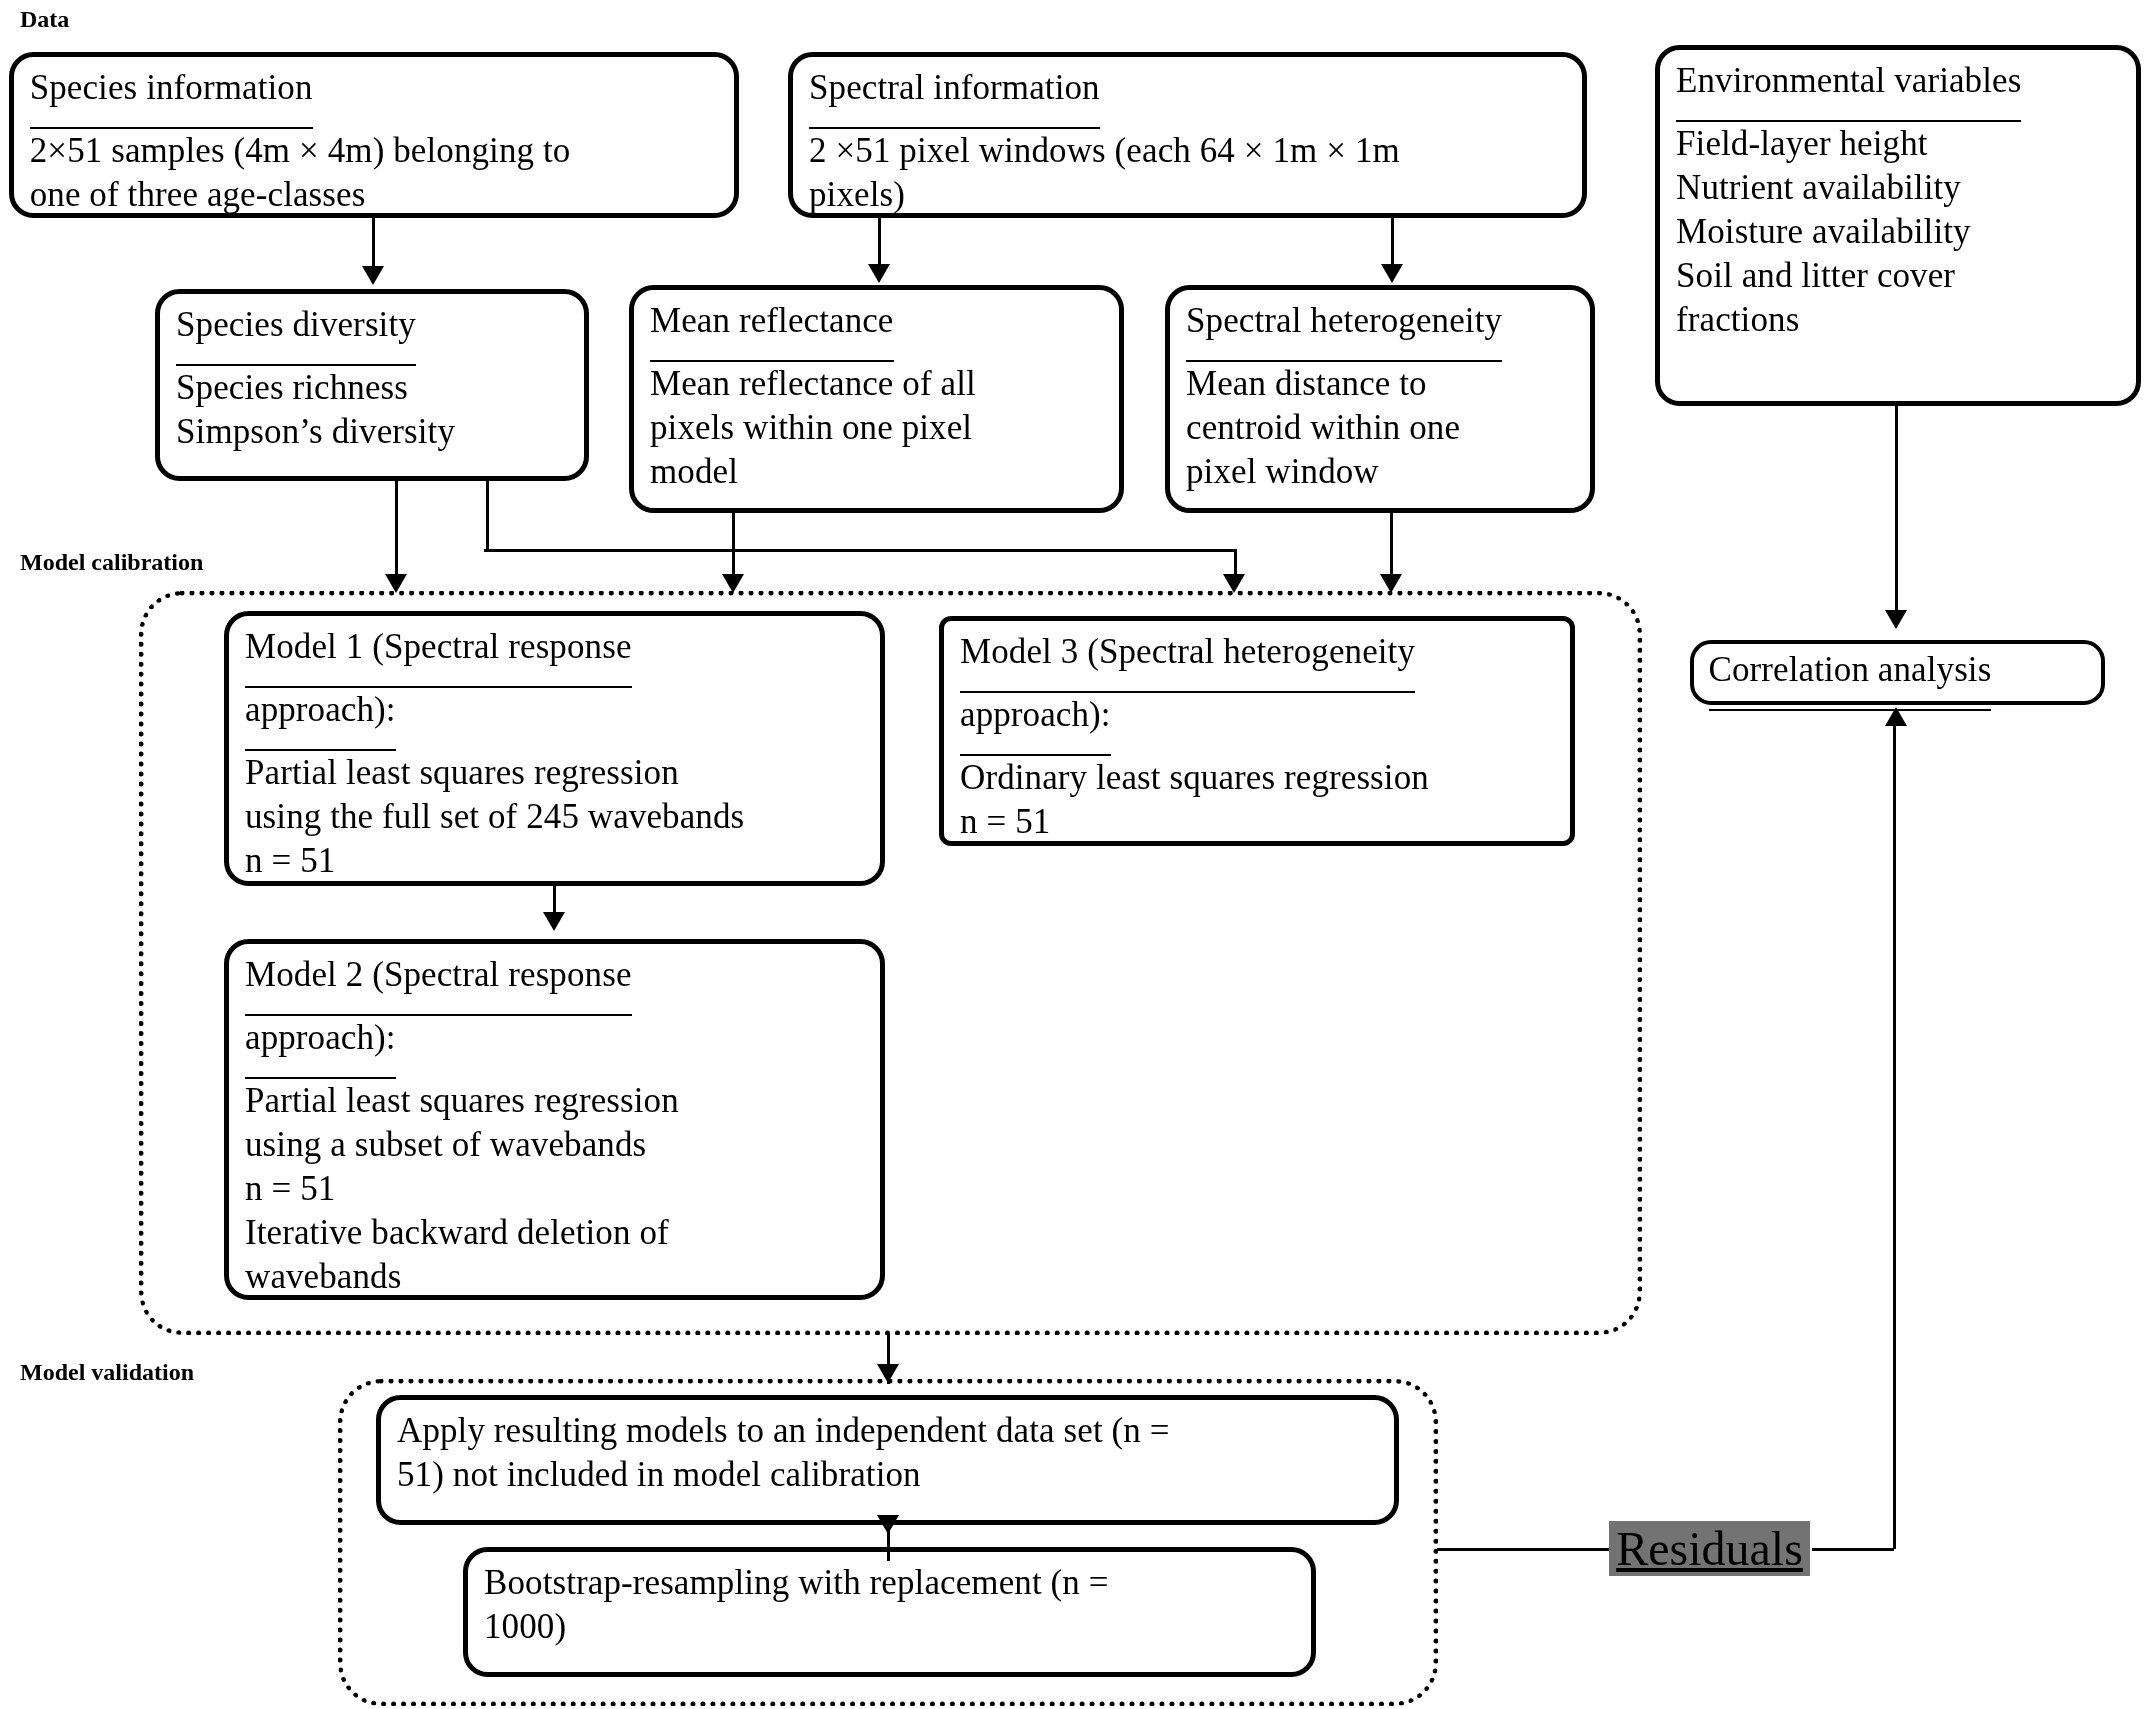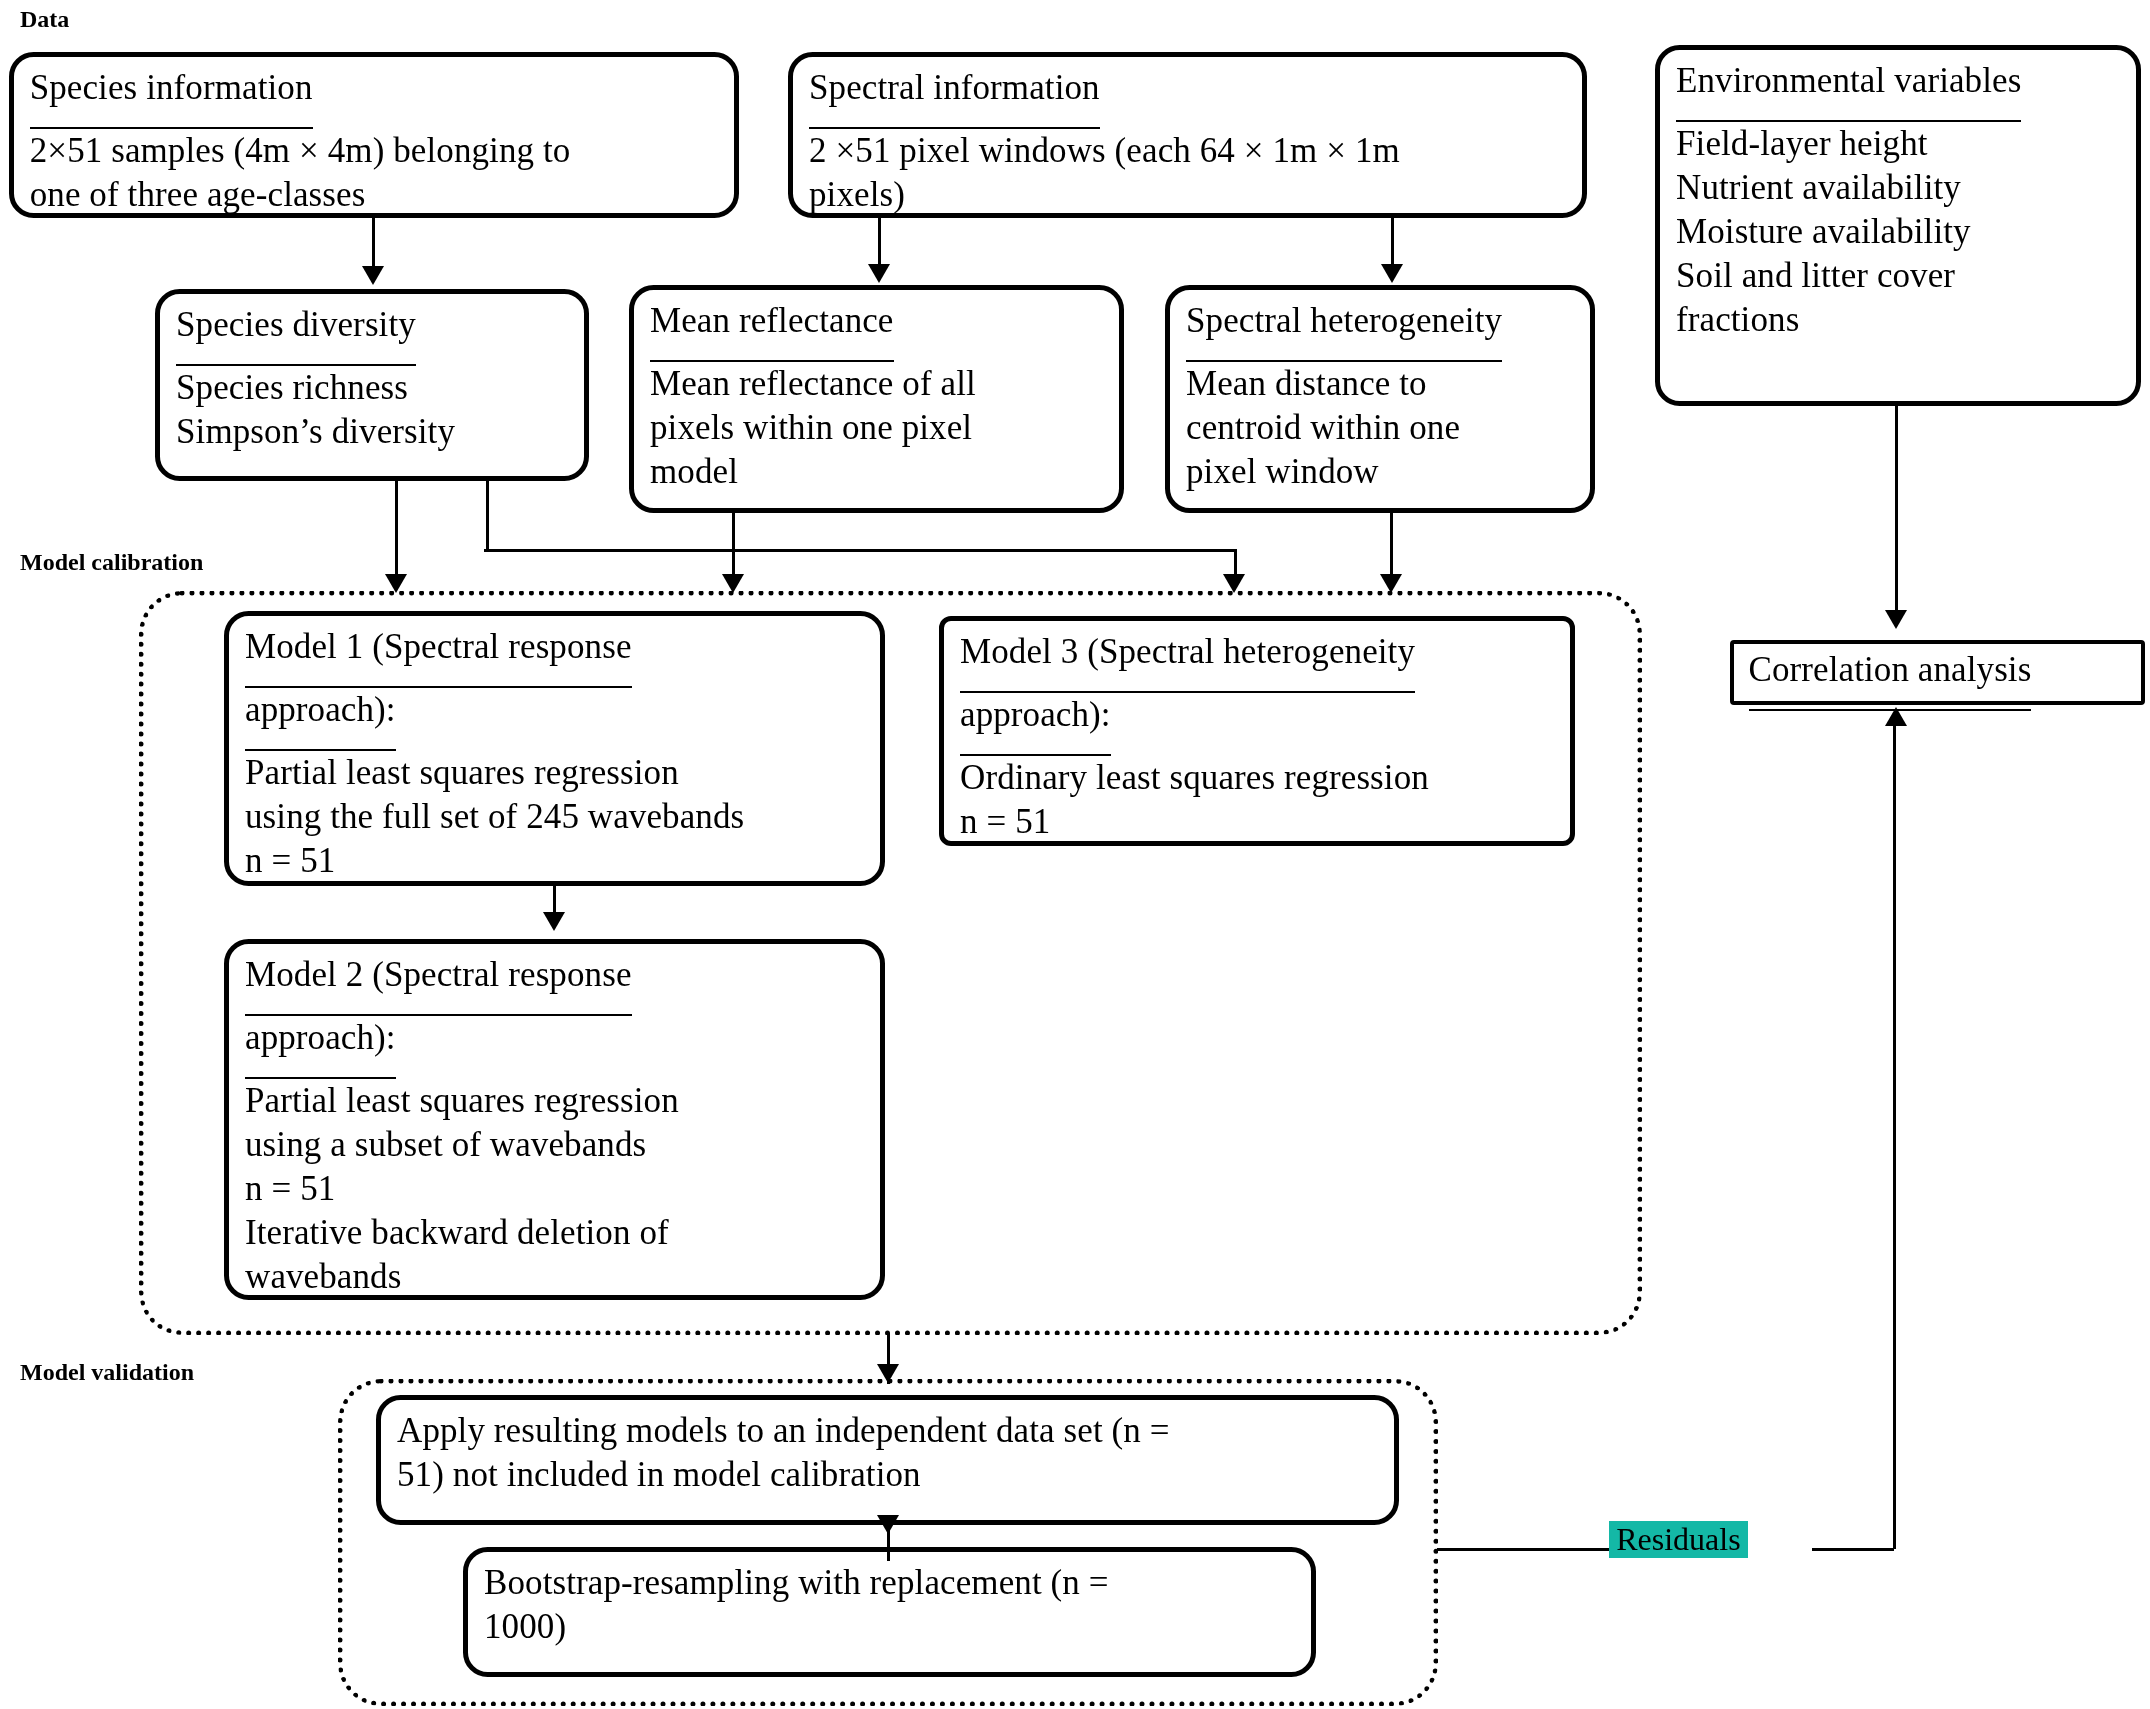--- a/index.html
+++ b/index.html
@@ -16,21 +16,21 @@
     position:absolute;
     box-sizing:border-box;
     background:#fff;
     border:5px solid #000;
     border-radius:24.6px;
     padding:8.7px 13px 7.2px 16px;
     font-size:35px;
     line-height:1.26;
     letter-spacing:0.1px;
   }
-  .node.thin{border-width:4.3px;border-radius:4px;margin-left:40px;}
+  .node.thin{border-width:4.3px;border-radius:21px;}
   .node .hd{
     display:inline-block;
     border-bottom:2.9px solid #000;
     padding-bottom:17px;
     white-space:nowrap;
   }
   .node .ln{display:block;white-space:pre;}
 
   
   .group{
@@ -45,24 +45,25 @@
   .seclabel{
     position:absolute;
     font-weight:bold;
     font-size:24px;
     white-space:nowrap;
   }
 
   
   .plaintext{
     position:absolute;
-    font-size:32px;
+    font-size:48px;
     white-space:nowrap;
-    background:#14b8a6;
+    background:#737373;
     padding:0 7.2px;
+    text-decoration:underline;
   }
 
   
   .vline{position:absolute;width:0;border-left:3.6px solid #000;}
   .hline{position:absolute;height:0;border-top:3.6px solid #000;}
   .arrowhead{
     position:absolute;
     width:0;height:0;
     border-left:11.6px solid transparent;
     border-right:11.6px solid transparent;

